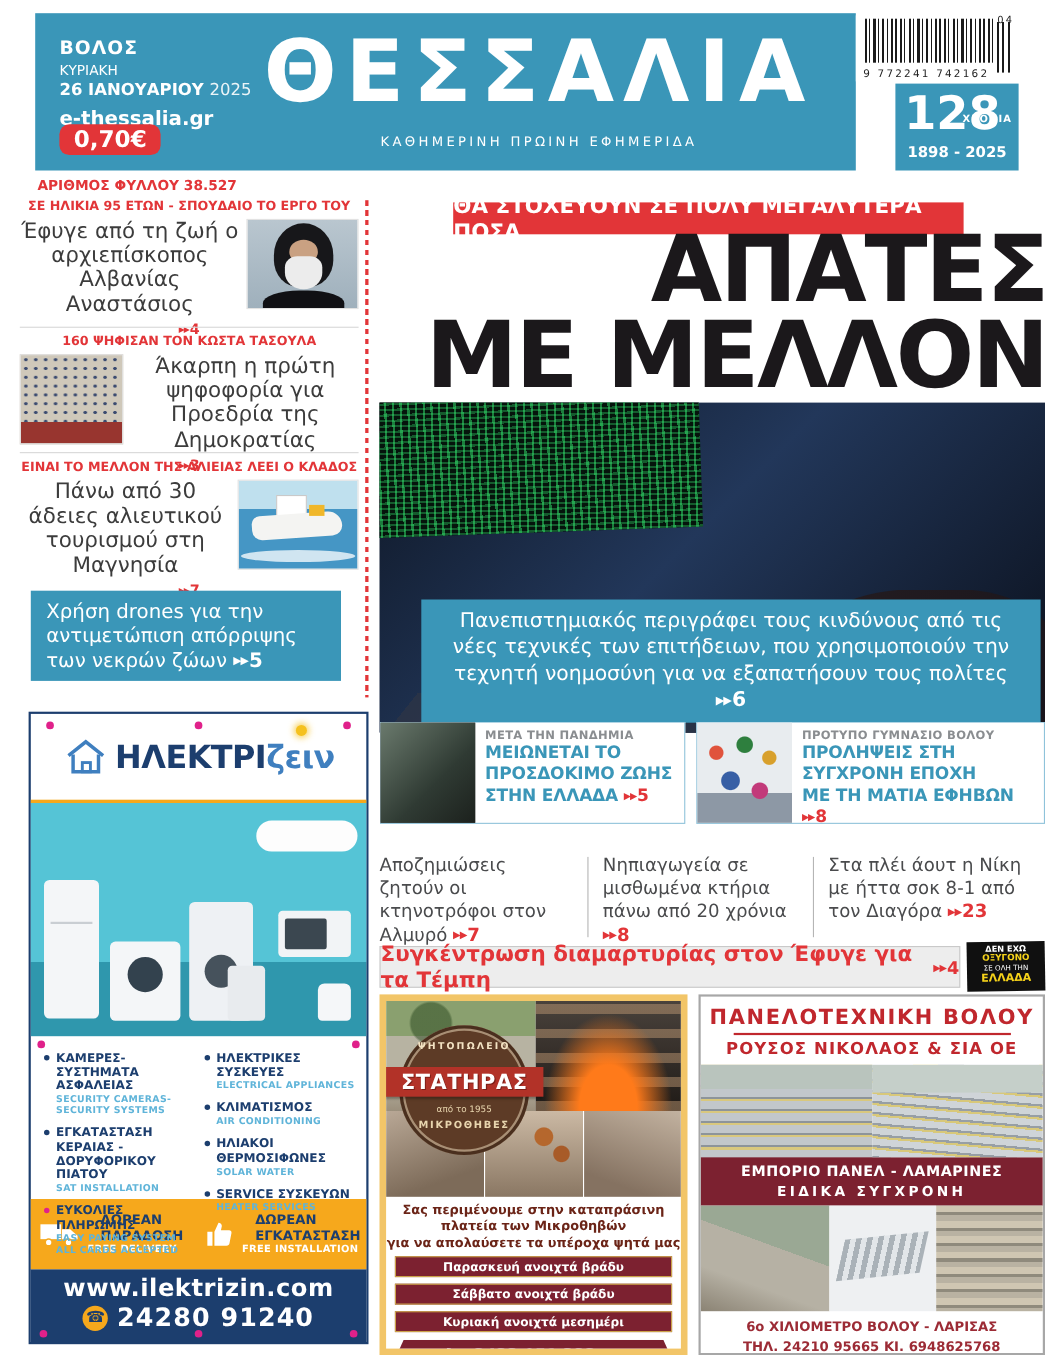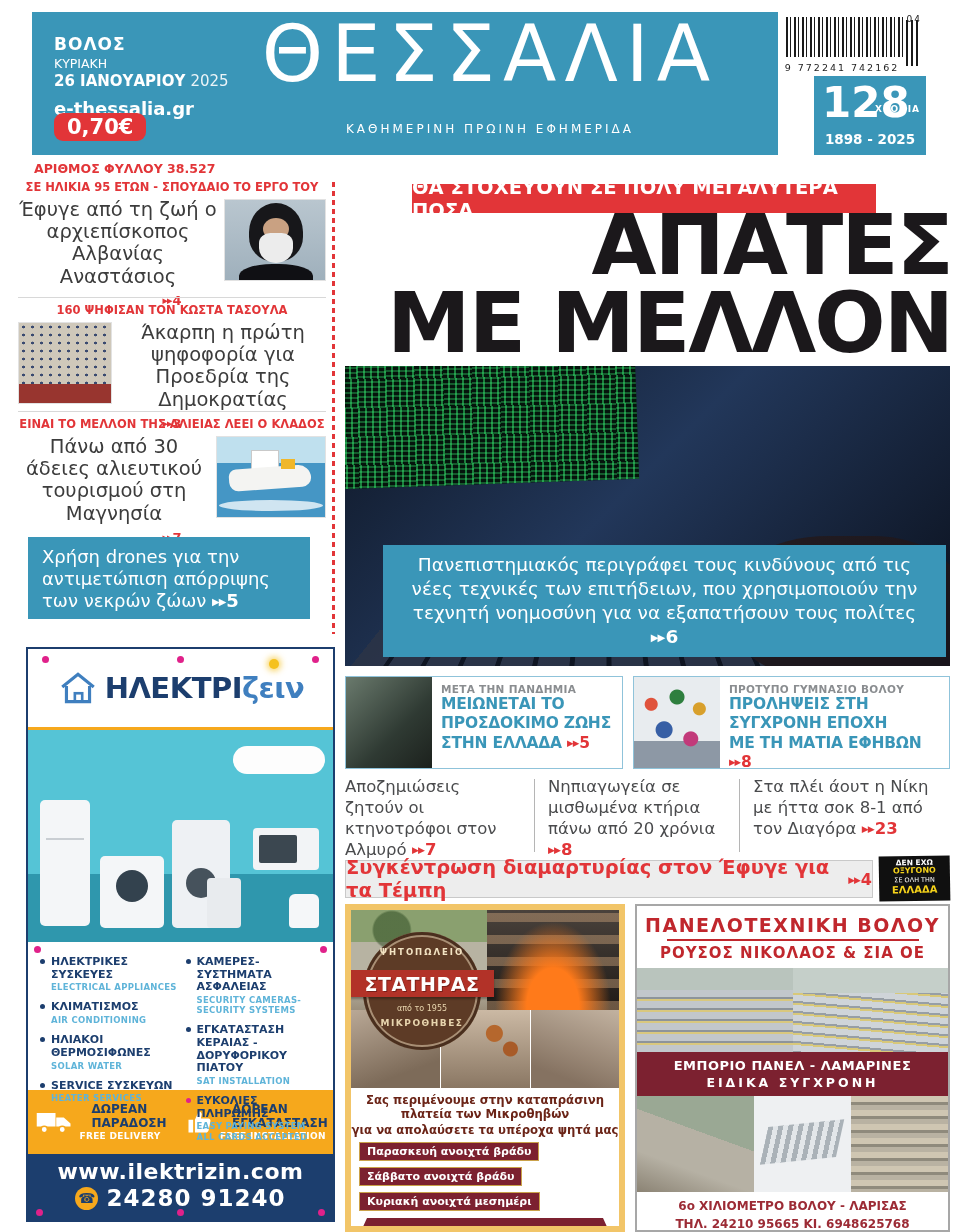--- a/index.html
+++ b/index.html
@@ -10,22 +10,22 @@
   
   .masthead{left:32px;top:12px;width:746px;height:143px;background:#3A96B8;color:#fff;}
   .mh-info{position:absolute;left:22px;top:22px;line-height:1.25;}
   .mh-city{font-size:17px;font-weight:700;letter-spacing:1px;}
   .mh-day{font-size:12.5px;margin-top:1px;}
   .mh-date{font-size:15px;font-weight:700;}
   .mh-date .yr{font-weight:400;opacity:.9;}
   .mh-site{font-size:18px;font-weight:700;margin-top:7px;}
   .price-pill{position:absolute;left:22px;top:101px;background:#E23538;border-radius:9px;
       padding:2px 13px;font-size:21px;font-weight:700;}
-  .mh-title{position:absolute;left:170px;top:3px;width:576px;text-align:center;
-      font-size:78px;font-weight:400;letter-spacing:8px;line-height:1;}
+  .mh-title{position:absolute;left:170px;top:15px;width:576px;text-align:center;
+      font-size:78px;font-weight:700;letter-spacing:8px;line-height:1;}
   .mh-tagline{position:absolute;left:170px;top:110px;width:576px;text-align:center;
       font-size:12px;letter-spacing:3px;font-weight:500;}
   .barcode-box{left:778px;top:14px;width:148px;height:60px;background:#fff;}
   .bc-bars{position:absolute;left:8px;top:3px;width:118px;height:40px;
       background:repeating-linear-gradient(90deg,#1a1a1a 0 2px,#fff 2px 4px,#1a1a1a 4px 5px,#fff 5px 8px);}
   .bc-guard{position:absolute;right:6px;top:6px;width:14px;height:46px;
       background:repeating-linear-gradient(90deg,#1a1a1a 0 2px,#fff 2px 5px);}
   .bc-issue{position:absolute;top:0;right:4px;font-size:9px;letter-spacing:2px;color:#222;}
   .bc-num{position:absolute;left:0;bottom:1px;width:128px;text-align:center;font-size:9.5px;
       letter-spacing:2px;color:#222;}
@@ -120,21 +120,21 @@
       background:repeating-linear-gradient(90deg,rgba(57,255,122,.45) 0 2px,transparent 2px 7px),
                  repeating-linear-gradient(0deg,rgba(57,255,122,.3) 0 2px,transparent 2px 5px),#05140c;}
   .keyboard{position:absolute;left:-40px;bottom:-60px;width:720px;height:230px;
       transform:perspective(420px) rotateX(48deg) rotate(-6deg);transform-origin:bottom center;opacity:.9;
       background:repeating-linear-gradient(90deg,#2a3346 0 38px,#0c111c 38px 44px),
                  repeating-linear-gradient(0deg,#2a3346 0 30px,#0c111c 30px 38px),#141a26;}
   .hand{position:absolute;right:-10px;bottom:-20px;width:240px;height:150px;border-radius:50% 40% 0 60%;
       background:linear-gradient(135deg,#241d22,#17131a);}
   .photo-caption{position:absolute;left:38px;right:4px;bottom:9px;background:#3A96B8;color:#fff;
       text-align:center;padding:8px 20px;font-size:18.5px;line-height:1.3;}
-  .teaser{border:1px solid #8fc3da;background:#fff;display:flex;box-sizing:border-box;height:93px;top:676px;}
+  .teaser{border:1px solid #8fc3da;background:#fff;display:flex;box-sizing:border-box;height:93px;top:656px;}
   .t1{left:345px;width:278px;} .t2{left:633px;width:317px;}
   .t-img{width:86px;flex:none;}
   .ti1{background:linear-gradient(135deg,#6a7a6d,#2f3a33 60%,#1c211d),#333;}
   .ti2{background:
       radial-gradient(circle at 20% 30%,#e0533c 0 6px,transparent 7px),
       radial-gradient(circle at 50% 22%,#2e7f3e 0 7px,transparent 8px),
       radial-gradient(circle at 76% 35%,#d8a02c 0 6px,transparent 7px),
       radial-gradient(circle at 35% 58%,#375fa5 0 8px,transparent 9px),
       radial-gradient(circle at 66% 68%,#c23a7a 0 7px,transparent 8px),
       linear-gradient(#e8ecef 70%,#8d98a5 70%);}
@@ -175,21 +175,21 @@
       background:#5d3b26;box-shadow:inset 0 0 0 3px #4a2f1e, inset 0 0 0 5px rgba(243,227,195,.5);}
   .bd-top{margin-top:15px;color:#f3e3c3;font-size:8.5px;letter-spacing:2px;text-align:center;font-weight:700;}
   .bd-ribbon{position:absolute;left:-13px;right:-13px;top:38px;height:27px;background:#b23228;
       display:flex;align-items:center;justify-content:center;color:#fff;font-weight:800;font-size:19px;
       letter-spacing:.5px;text-shadow:1px 1px 0 #7a1f18;box-shadow:0 2px 2px rgba(0,0,0,.3);}
   .bd-since{position:absolute;top:72px;width:100%;text-align:center;color:#e8d5ae;font-size:8px;}
   .bd-place{position:absolute;top:86px;width:100%;text-align:center;color:#e8d5ae;font-size:9px;letter-spacing:1.5px;font-weight:700;}
   .st-text{text-align:center;padding-top:5px;}
   .st-l1,.st-l2{color:#6b2417;font-weight:700;font-size:11.7px;}
   .st-l2{margin-top:2px;}
-  .st-pills{margin-top:5px;display:flex;gap:6px;flex-wrap:wrap;padding:0 8px;}
+  .st-pills{margin-top:5px;display:flex;justify-content:center;gap:6px;flex-wrap:wrap;padding:0 8px;flex-direction:column;}
   .pill{background:#7C2130;border:1px solid #caa24a;color:#fff;font-size:11px;font-weight:600;padding:2px 7px;}
   .st-phone{margin:7px 6px 0;background:#7C2130;color:#fff;font-weight:800;font-size:14.5px;text-align:center;
       padding:6px 0;clip-path:polygon(0 50%,10px 0,calc(100% - 10px) 0,100% 50%,calc(100% - 10px) 100%,10px 100%);}
 
   
   .panel{left:635px;top:904px;width:315px;height:328px;border:2px solid #a7a7a7;box-sizing:border-box;
       background:#fff;text-align:center;overflow:hidden;}
   .pn-title{color:#C0272D;font-weight:700;font-size:19px;letter-spacing:1.5px;margin-top:8px;}
   .pn-rule{width:252px;height:2px;background:#C0272D;margin:3px auto;}
   .pn-sub{color:#C0272D;font-weight:700;font-size:15px;letter-spacing:1px;margin-top:1px;}
@@ -389,48 +389,48 @@
       <div class="appl ac"></div>
       <div class="appl micro"></div>
       <div class="appl coffee"></div>
       <div class="appl kettle"></div>
     </div>
     <div class="il-services">
       <div class="dot" style="left:6px;top:4px;"></div>
       <div class="dot" style="right:6px;top:4px;"></div>
       <div class="svc-col">
         <div class="svc">
+          <div class="svc-gr">ΚΑΜΕΡΕΣ-ΣΥΣΤΗΜΑΤΑ ΑΣΦΑΛΕΙΑΣ</div>
+          <div class="svc-en">SECURITY CAMERAS- SECURITY SYSTEMS</div>
+        </div>
+        <div class="svc">
+          <div class="svc-gr">ΕΓΚΑΤΑΣΤΑΣΗ ΚΕΡΑΙΑΣ - ΔΟΡΥΦΟΡΙΚΟΥ ΠΙΑΤΟΥ</div>
+          <div class="svc-en">SAT INSTALLATION</div>
+        </div>
+        <div class="svc m">
+          <div class="svc-gr">ΕΥΚΟΛΙΕΣ ΠΛΗΡΩΜΗΣ</div>
+          <div class="svc-en">EASY PAYING SYSTEM ALL CARDS ACCEPTED</div>
+        </div>
+      </div>
+      <div class="svc-col">
+        <div class="svc">
           <div class="svc-gr">ΗΛΕΚΤΡΙΚΕΣ ΣΥΣΚΕΥΕΣ</div>
           <div class="svc-en">ELECTRICAL APPLIANCES</div>
         </div>
         <div class="svc">
           <div class="svc-gr">ΚΛΙΜΑΤΙΣΜΟΣ</div>
           <div class="svc-en">AIR CONDITIONING</div>
         </div>
         <div class="svc">
           <div class="svc-gr">ΗΛΙΑΚΟΙ ΘΕΡΜΟΣΙΦΩΝΕΣ</div>
           <div class="svc-en">SOLAR WATER</div>
         </div>
         <div class="svc">
           <div class="svc-gr">SERVICE ΣΥΣΚΕΥΩΝ</div>
           <div class="svc-en">HEATER SERVICES</div>
-        </div>
-      </div>
-      <div class="svc-col">
-        <div class="svc">
-          <div class="svc-gr">ΚΑΜΕΡΕΣ-ΣΥΣΤΗΜΑΤΑ ΑΣΦΑΛΕΙΑΣ</div>
-          <div class="svc-en">SECURITY CAMERAS- SECURITY SYSTEMS</div>
-        </div>
-        <div class="svc">
-          <div class="svc-gr">ΕΓΚΑΤΑΣΤΑΣΗ ΚΕΡΑΙΑΣ - ΔΟΡΥΦΟΡΙΚΟΥ ΠΙΑΤΟΥ</div>
-          <div class="svc-en">SAT INSTALLATION</div>
-        </div>
-        <div class="svc m">
-          <div class="svc-gr">ΕΥΚΟΛΙΕΣ ΠΛΗΡΩΜΗΣ</div>
-          <div class="svc-en">EASY PAYING SYSTEM ALL CARDS ACCEPTED</div>
         </div>
       </div>
     </div>
     <div class="il-features">
       <div class="feat">
         <svg width="36" height="26" viewBox="0 0 24 16">
           <rect x="0.5" y="2" width="12.5" height="9" fill="#fff"></rect>
           <path d="M13.5 5h5l4.5 4v2h-9.5z" fill="#fff"></path>
           <circle cx="5.5" cy="13" r="2.1" fill="#fff" stroke="#F6A81C" stroke-width="1"></circle>
           <circle cx="17.5" cy="13" r="2.1" fill="#fff" stroke="#F6A81C" stroke-width="1"></circle>

